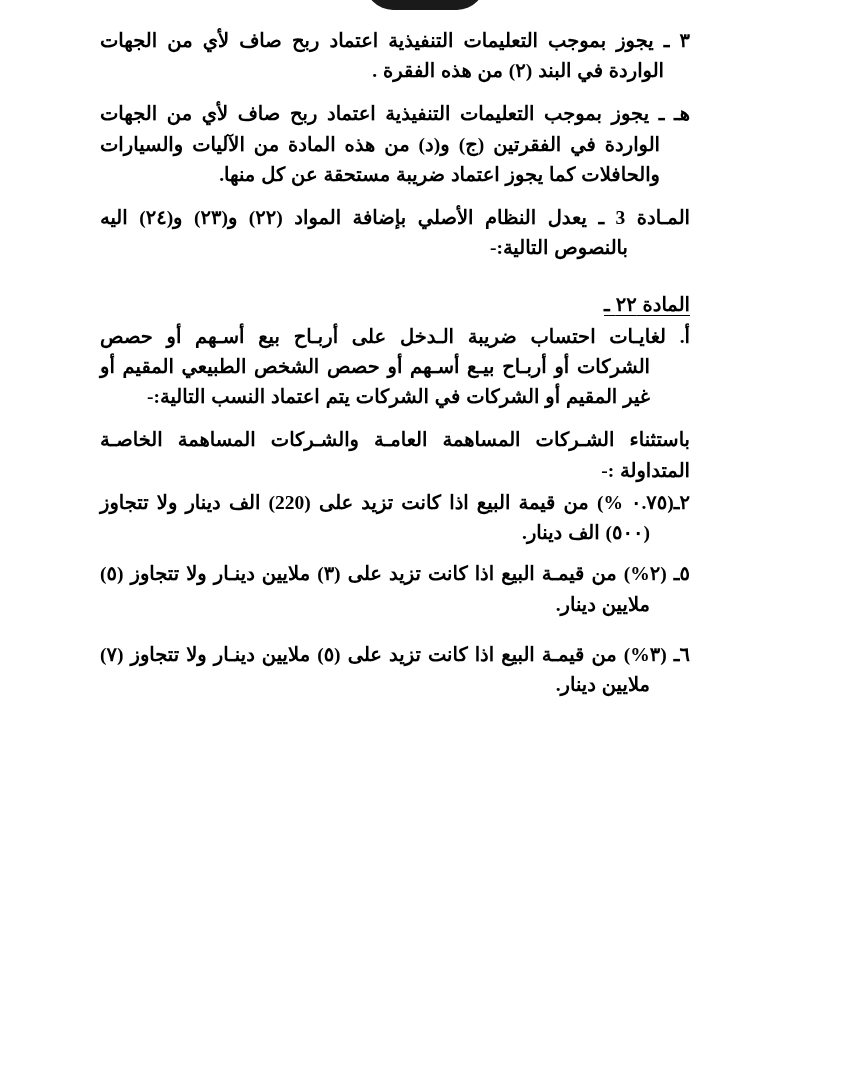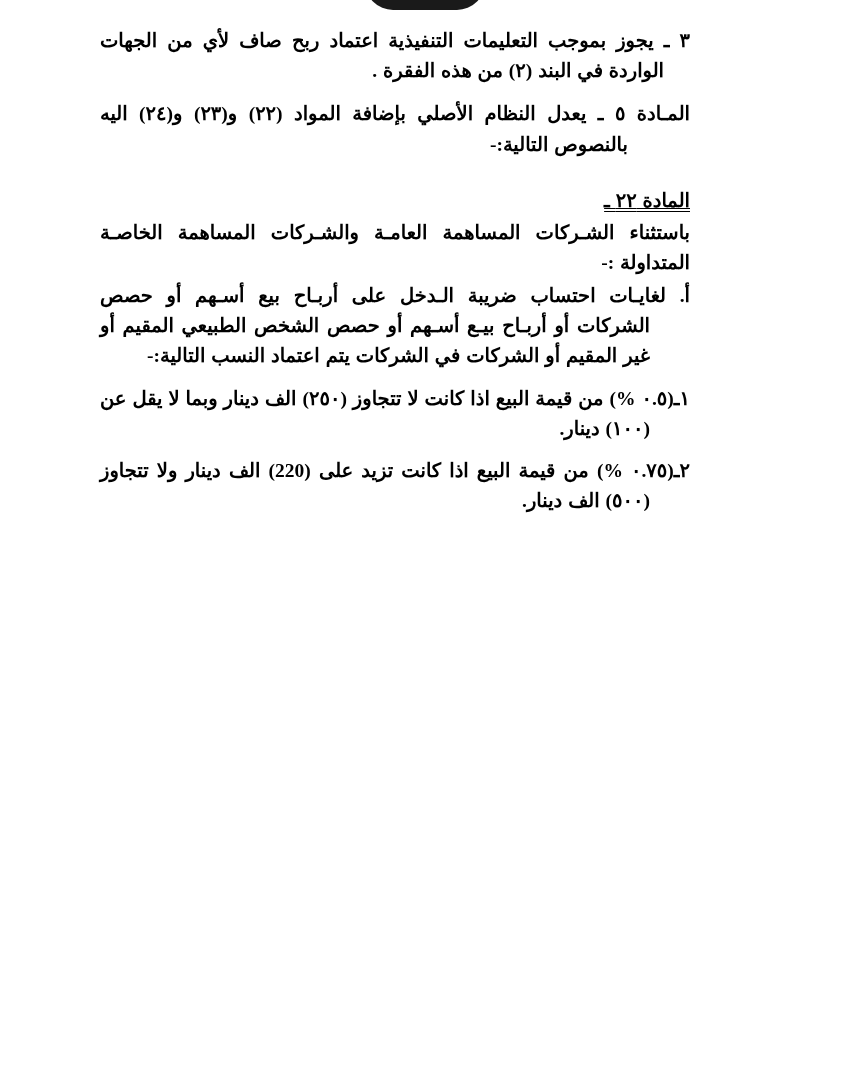--- a/index.html
+++ b/index.html
@@ -52,21 +52,20 @@
     margin-bottom: 26px;
   }
   .hang-1 { padding-right: 26px; text-indent: -26px; }
   .hang-2 { padding-right: 62px; text-indent: -62px; }
   .hang-3 { padding-right: 30px; text-indent: -30px; }
   .hang-4 { padding-right: 40px; text-indent: -40px; }
 
   .section-head {
     margin-top: 16px;
     margin-bottom: 2px;
-    text-decoration: underline;
   }
   .section-head .title {
     font-size: 19.5px;
     font-weight: bold;
     text-decoration: underline;
     text-underline-offset: 4px;
   }
   .tight { margin-bottom: 2px; }
   .num-list .blk { margin-bottom: 11px; }
   .num-list .spaced { margin-bottom: 20px; }
@@ -78,40 +77,46 @@
 
   <div class="top-mark"></div>
 
   <div class="doc-body">
 
     <div class="blk hang-1">
       <p>٣ ـ يجوز بموجب التعليمات التنفيذية اعتماد ربح صاف لأي من الجهات الواردة في البند (٢) من هذه الفقرة .</p>
     </div>
 
 
+    <div class="blk hang-3">
+      <p>هـ ـ يجوز بموجب التعليمات التنفيذية اعتماد ربح صاف لأي من الجهات الواردة في الفقرتين (ج) و(د) من هذه المادة من الآليات والسيارات والحافلات كما يجوز اعتماد ضريبة مستحقة عن كل منها.</p>
+    </div>
 
     <div class="blk gap-lg hang-2">
-      <p>المـادة ٥ ـ يعدل النظام الأصلي بإضافة المواد (٢٢) و(٢٣) و(٢٤)  اليه بالنصوص التالية:-</p>
+      <p>المـادة 3 ـ يعدل النظام الأصلي بإضافة المواد (٢٢) و(٢٣) و(٢٤)  اليه بالنصوص التالية:-</p>
     </div>
 
     <div class="section-head">
       <p class="title">المادة ٢٢ ـ</p>
     </div>
 
+    <div class="blk hang-4">
+      <p>أ. لغايـات احتساب ضريبة الـدخل على أربـاح بيع أسـهم أو حصص الشركات أو أربـاح بيـع أسـهم أو حصص الشخص الطبيعي المقيم أو غير المقيم أو الشركات في الشركات يتم اعتماد النسب التالية:-</p>
+    </div>
+
     <div class="blk tight">
       <p>باستثناء الشـركات المساهمة العامـة والشـركات المساهمة الخاصـة المتداولة :-</p>
     </div>
 
-    <div class="blk hang-4">
-      <p>أ. لغايـات احتساب ضريبة الـدخل على أربـاح بيع أسـهم أو حصص الشركات أو أربـاح بيـع أسـهم أو حصص الشخص الطبيعي المقيم أو غير المقيم أو الشركات في الشركات يتم اعتماد النسب التالية:-</p>
-    </div>
-
     <div class="num-list">
       <div class="blk hang-4">
-        <p>١ـ(٠.٥ %) من قيمة البيع اذا كانت لا تتجاوز (٢٥٠) الف دينار وبما لا يقل عن (١٠٠) دينار.</p>
+        <p>٢ـ(٠.٧٥ %) من قيمة البيع اذا كانت تزيد على (220) الف دينار ولا تتجاوز (٥٠٠) الف دينار.</p>
+      </div>
+      <div class="blk spaced hang-4">
+        <p>٥ـ (٢%) من قيمـة البيع اذا كانت تزيد على (٣) ملايين دينـار ولا تتجاوز  (٥) ملايين دينار.</p>
       </div>
       <div class="blk hang-4">
-        <p>٢ـ(٠.٧٥ %) من قيمة البيع اذا كانت تزيد على (220) الف دينار ولا تتجاوز (٥٠٠) الف دينار.</p>
+        <p>٦ـ (٣%) من قيمـة البيع اذا كانت تزيد على (٥) ملايين دينـار ولا تتجاوز (٧) ملايين دينار.</p>
       </div>
     </div>
 
   </div>
 </div>
 
 </body></html>

